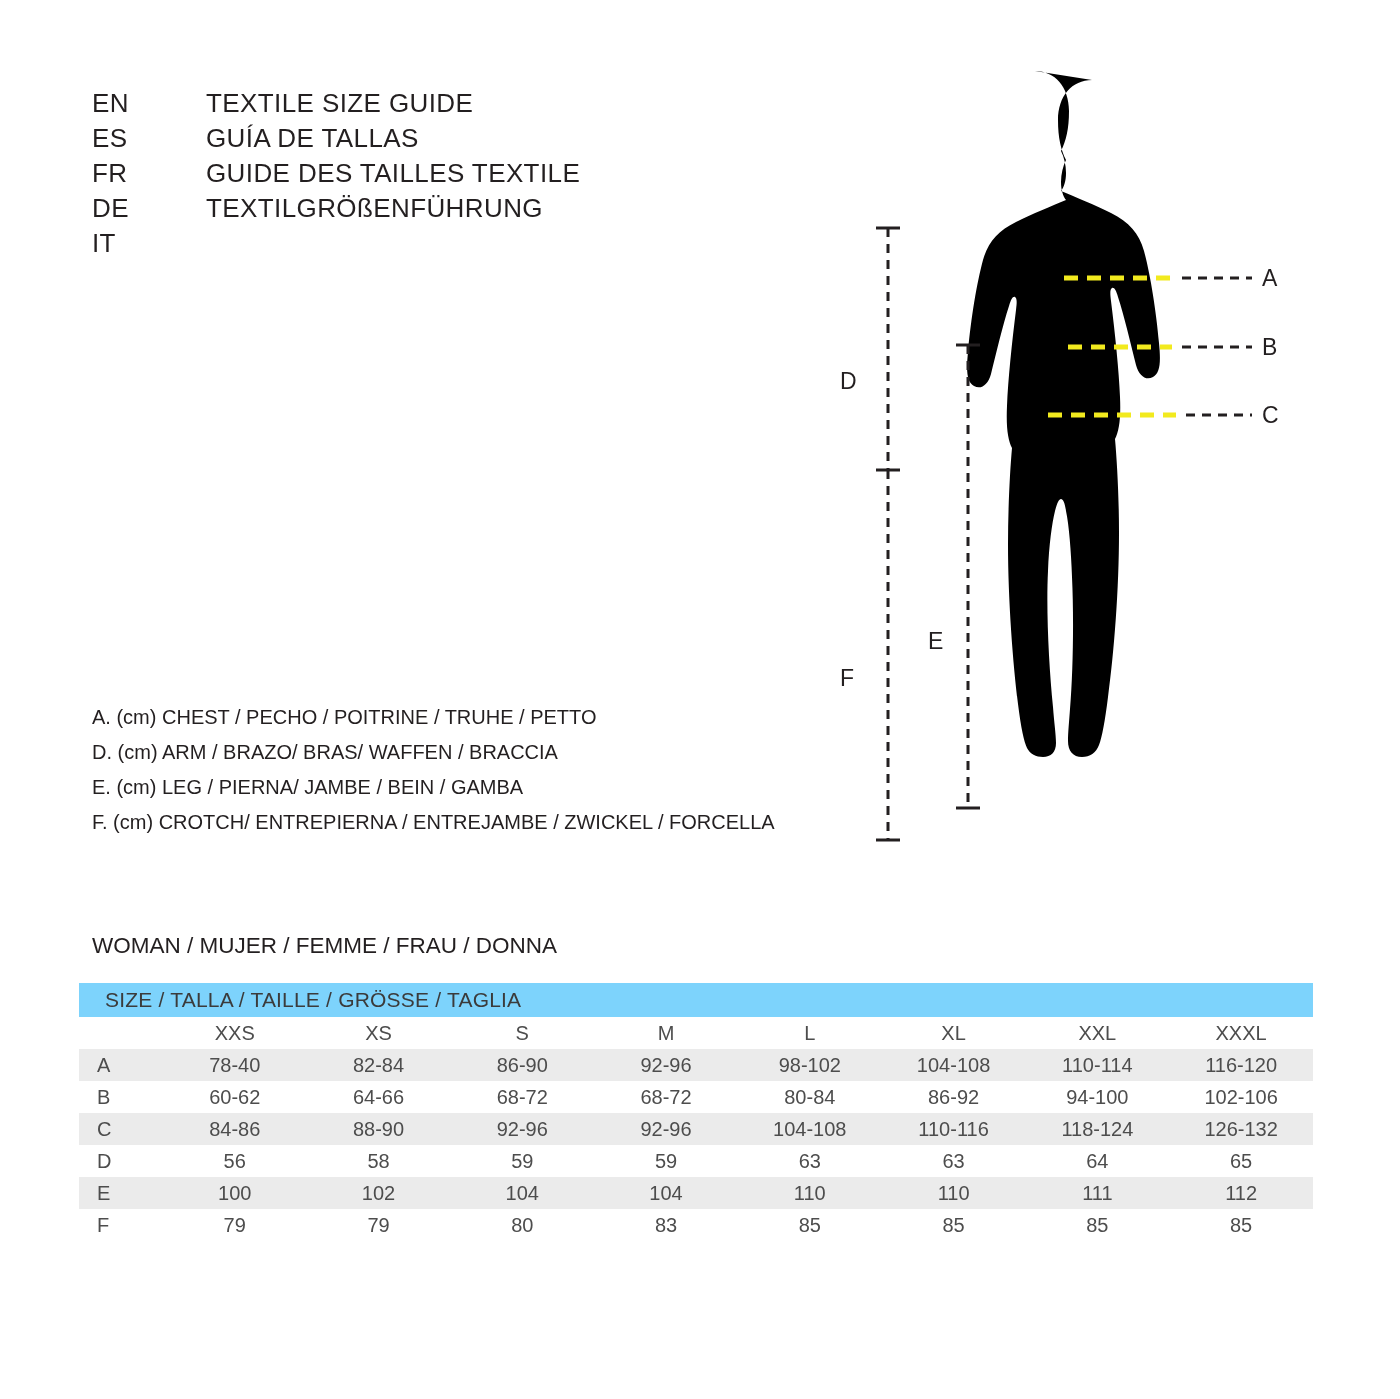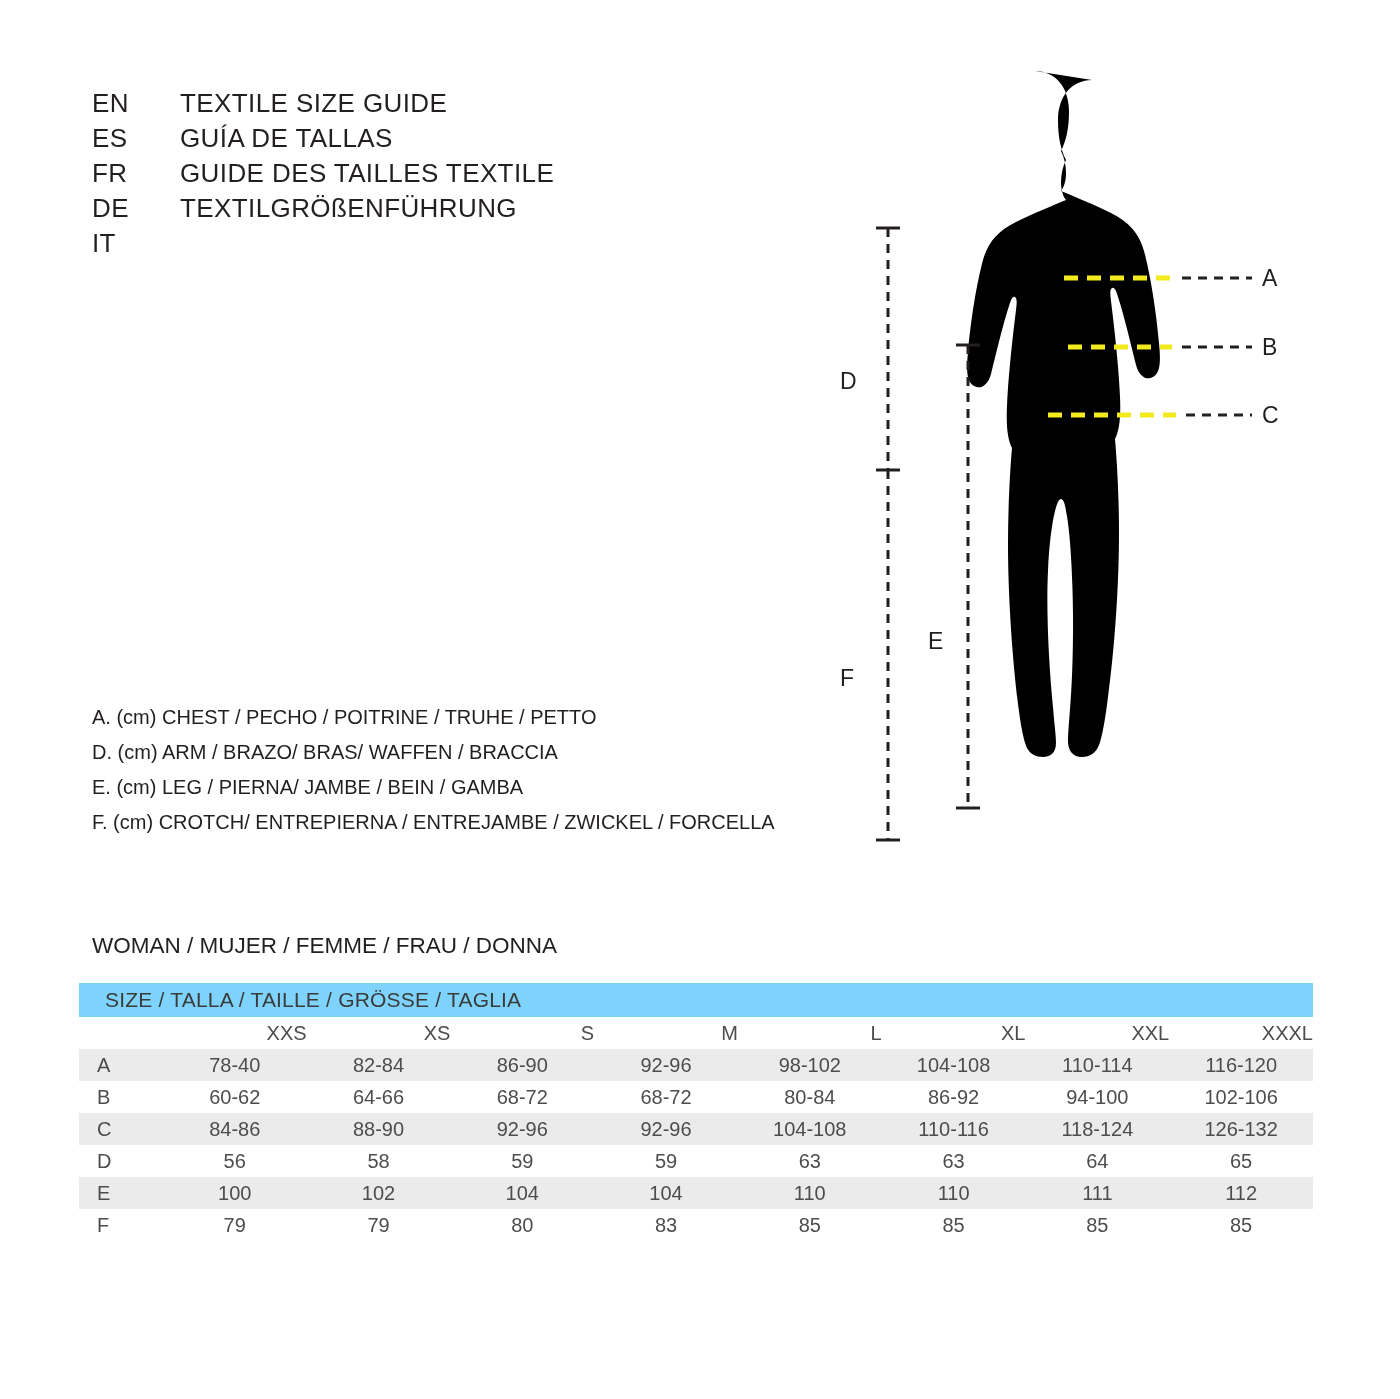--- a/index.html
+++ b/index.html
@@ -22,20 +22,21 @@
     left: 92px;
     top: 88px;
     width: 660px;
   }
   .title-row {
     display: flex;
     align-items: baseline;
     height: 35px;
     font-size: 26px;
     letter-spacing: 0.4px;
+    gap: 26px;
   }
   .title-lang {
     width: 88px;
     flex: 0 0 88px;
     color: #231f20;
   }
   .title-text {
     color: #231f20;
   }
 
@@ -77,21 +78,21 @@
     height: 32px;
     font-weight: normal;
     text-align: center;
   }
   #size-table .rowlabel {
     width: 52px;
     text-align: left;
     padding-left: 18px;
     color: #4d4d4d;
   }
-  #size-table .sizecol { width: 120px; text-align: right; }
+  #size-table .sizecol { width: 120px; }
   #size-table tr.band-head td {
     background: #7dd3fc;
     color: #3b3b3b;
     text-align: left;
     padding-left: 26px;
     height: 34px;
     font-size: 21px;
     letter-spacing: .2px;
   }
   #size-table tr.shaded td { background: #ebebeb; }

